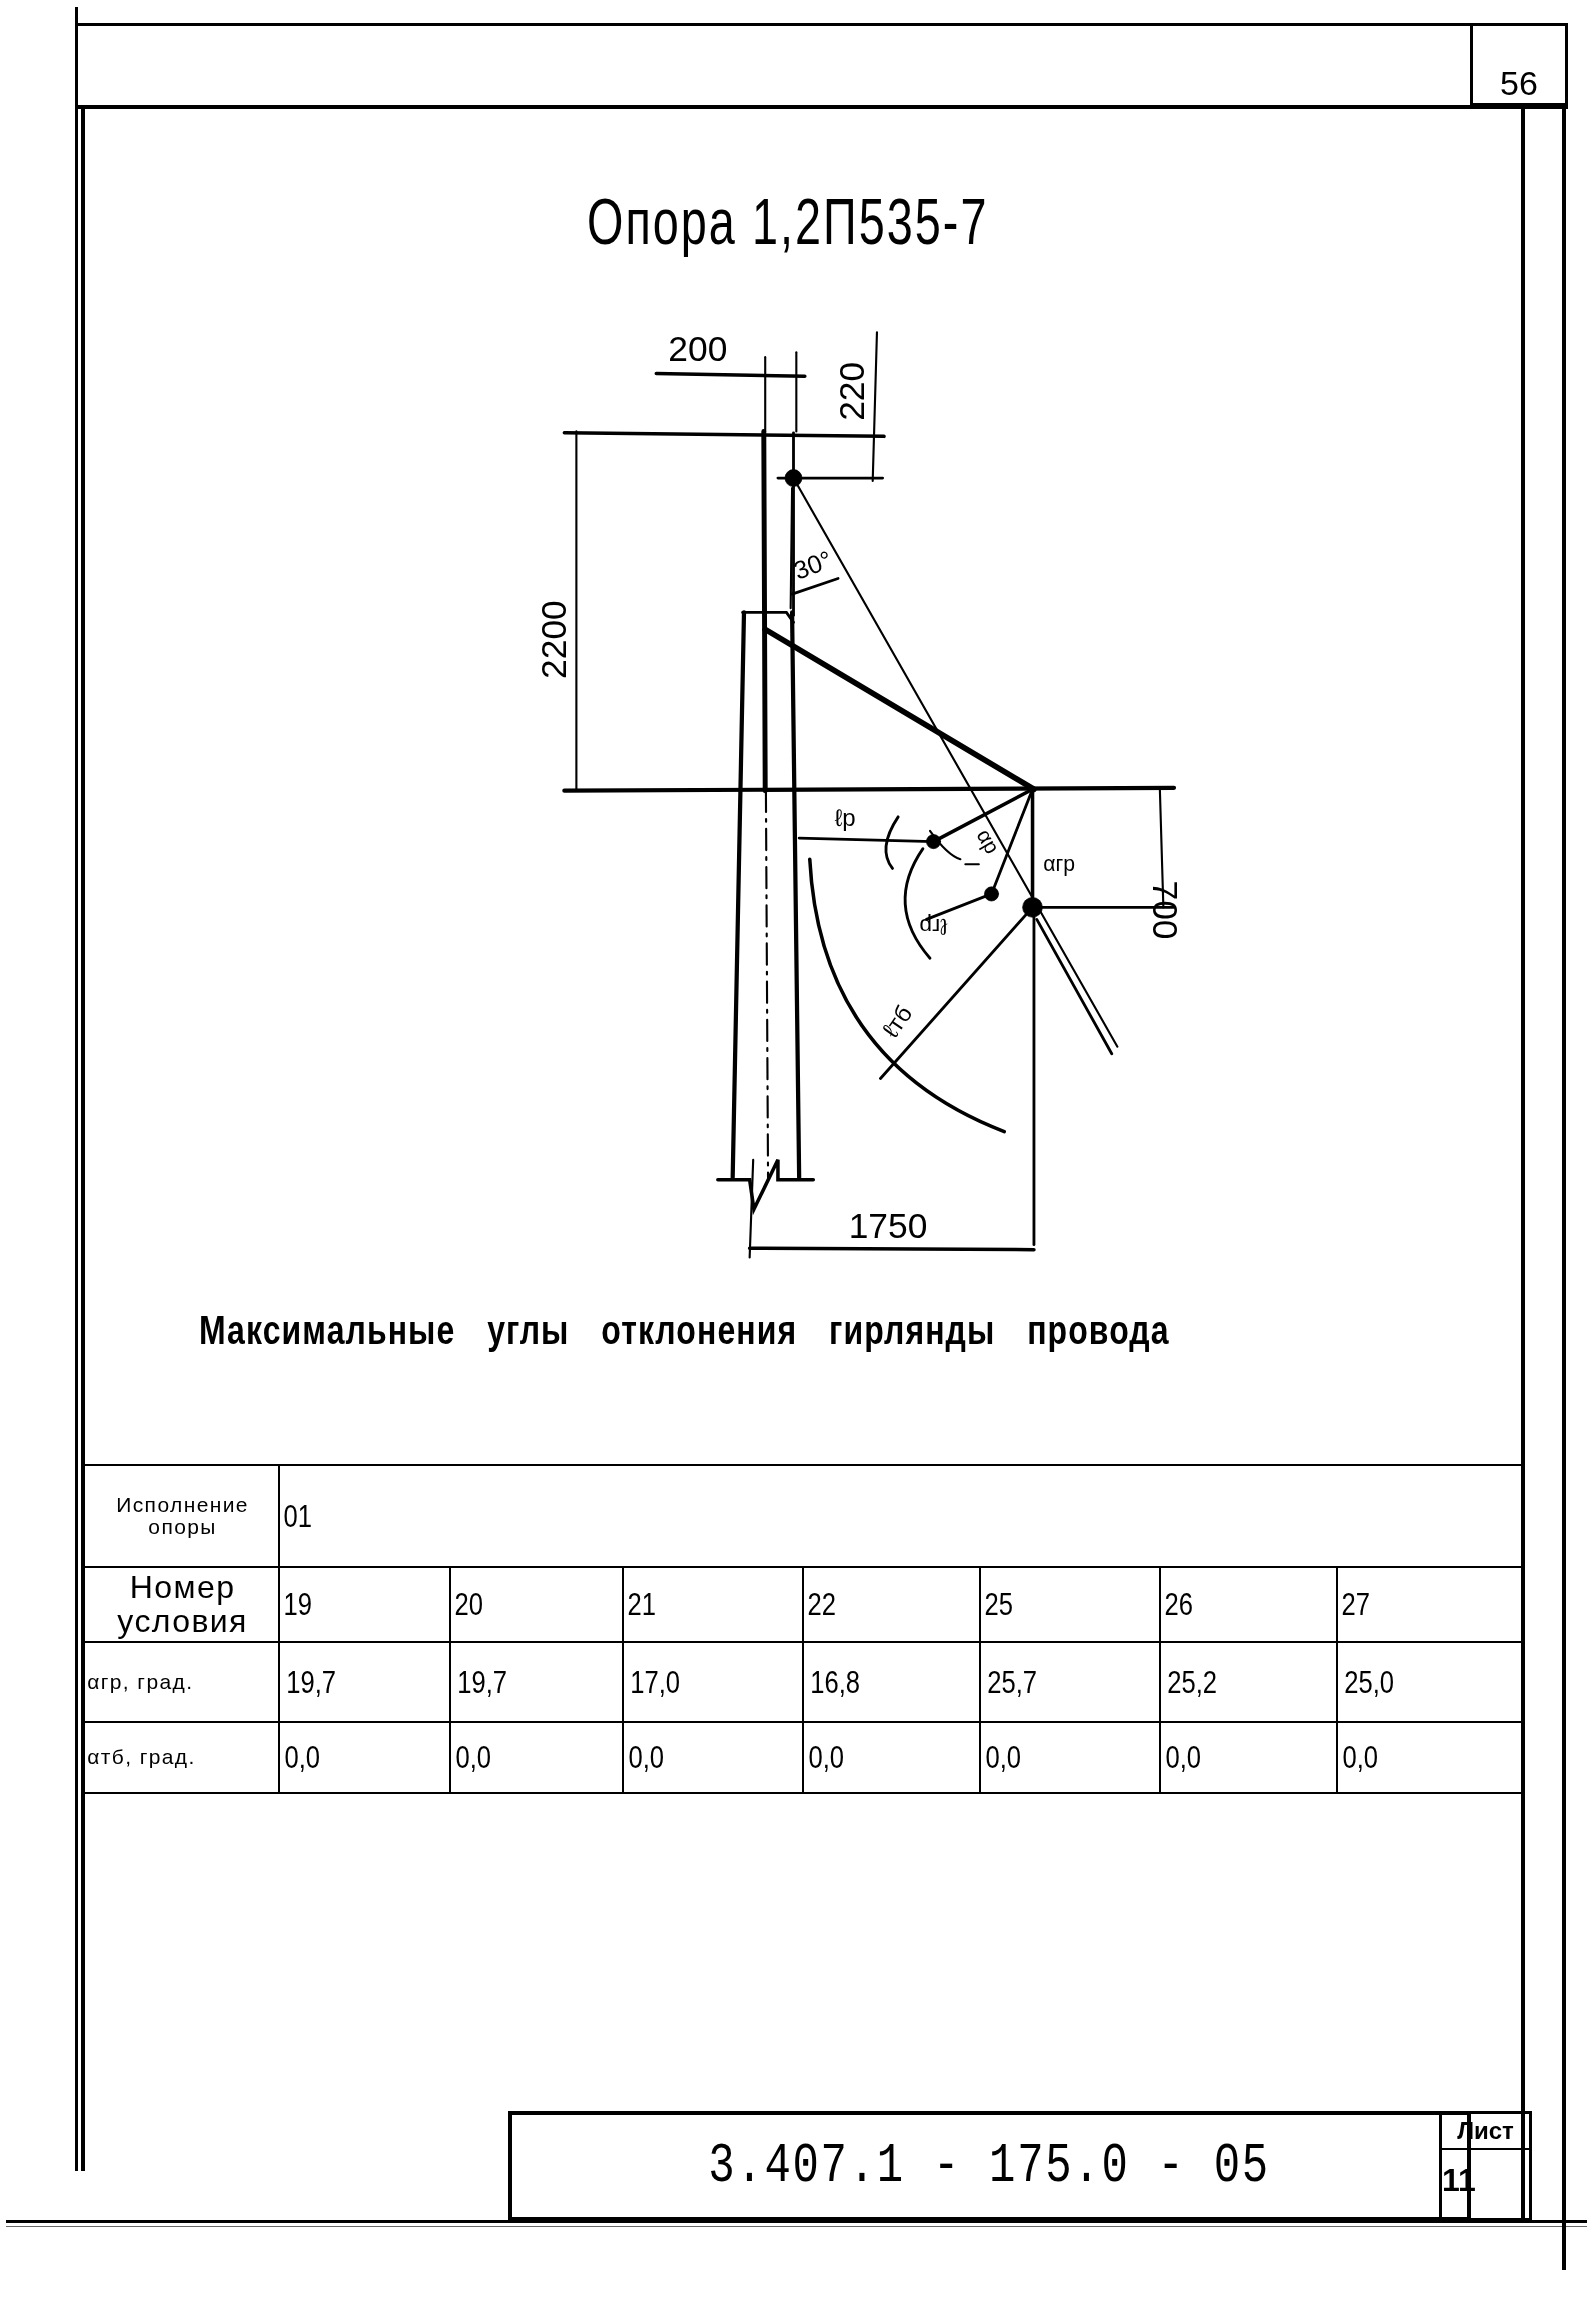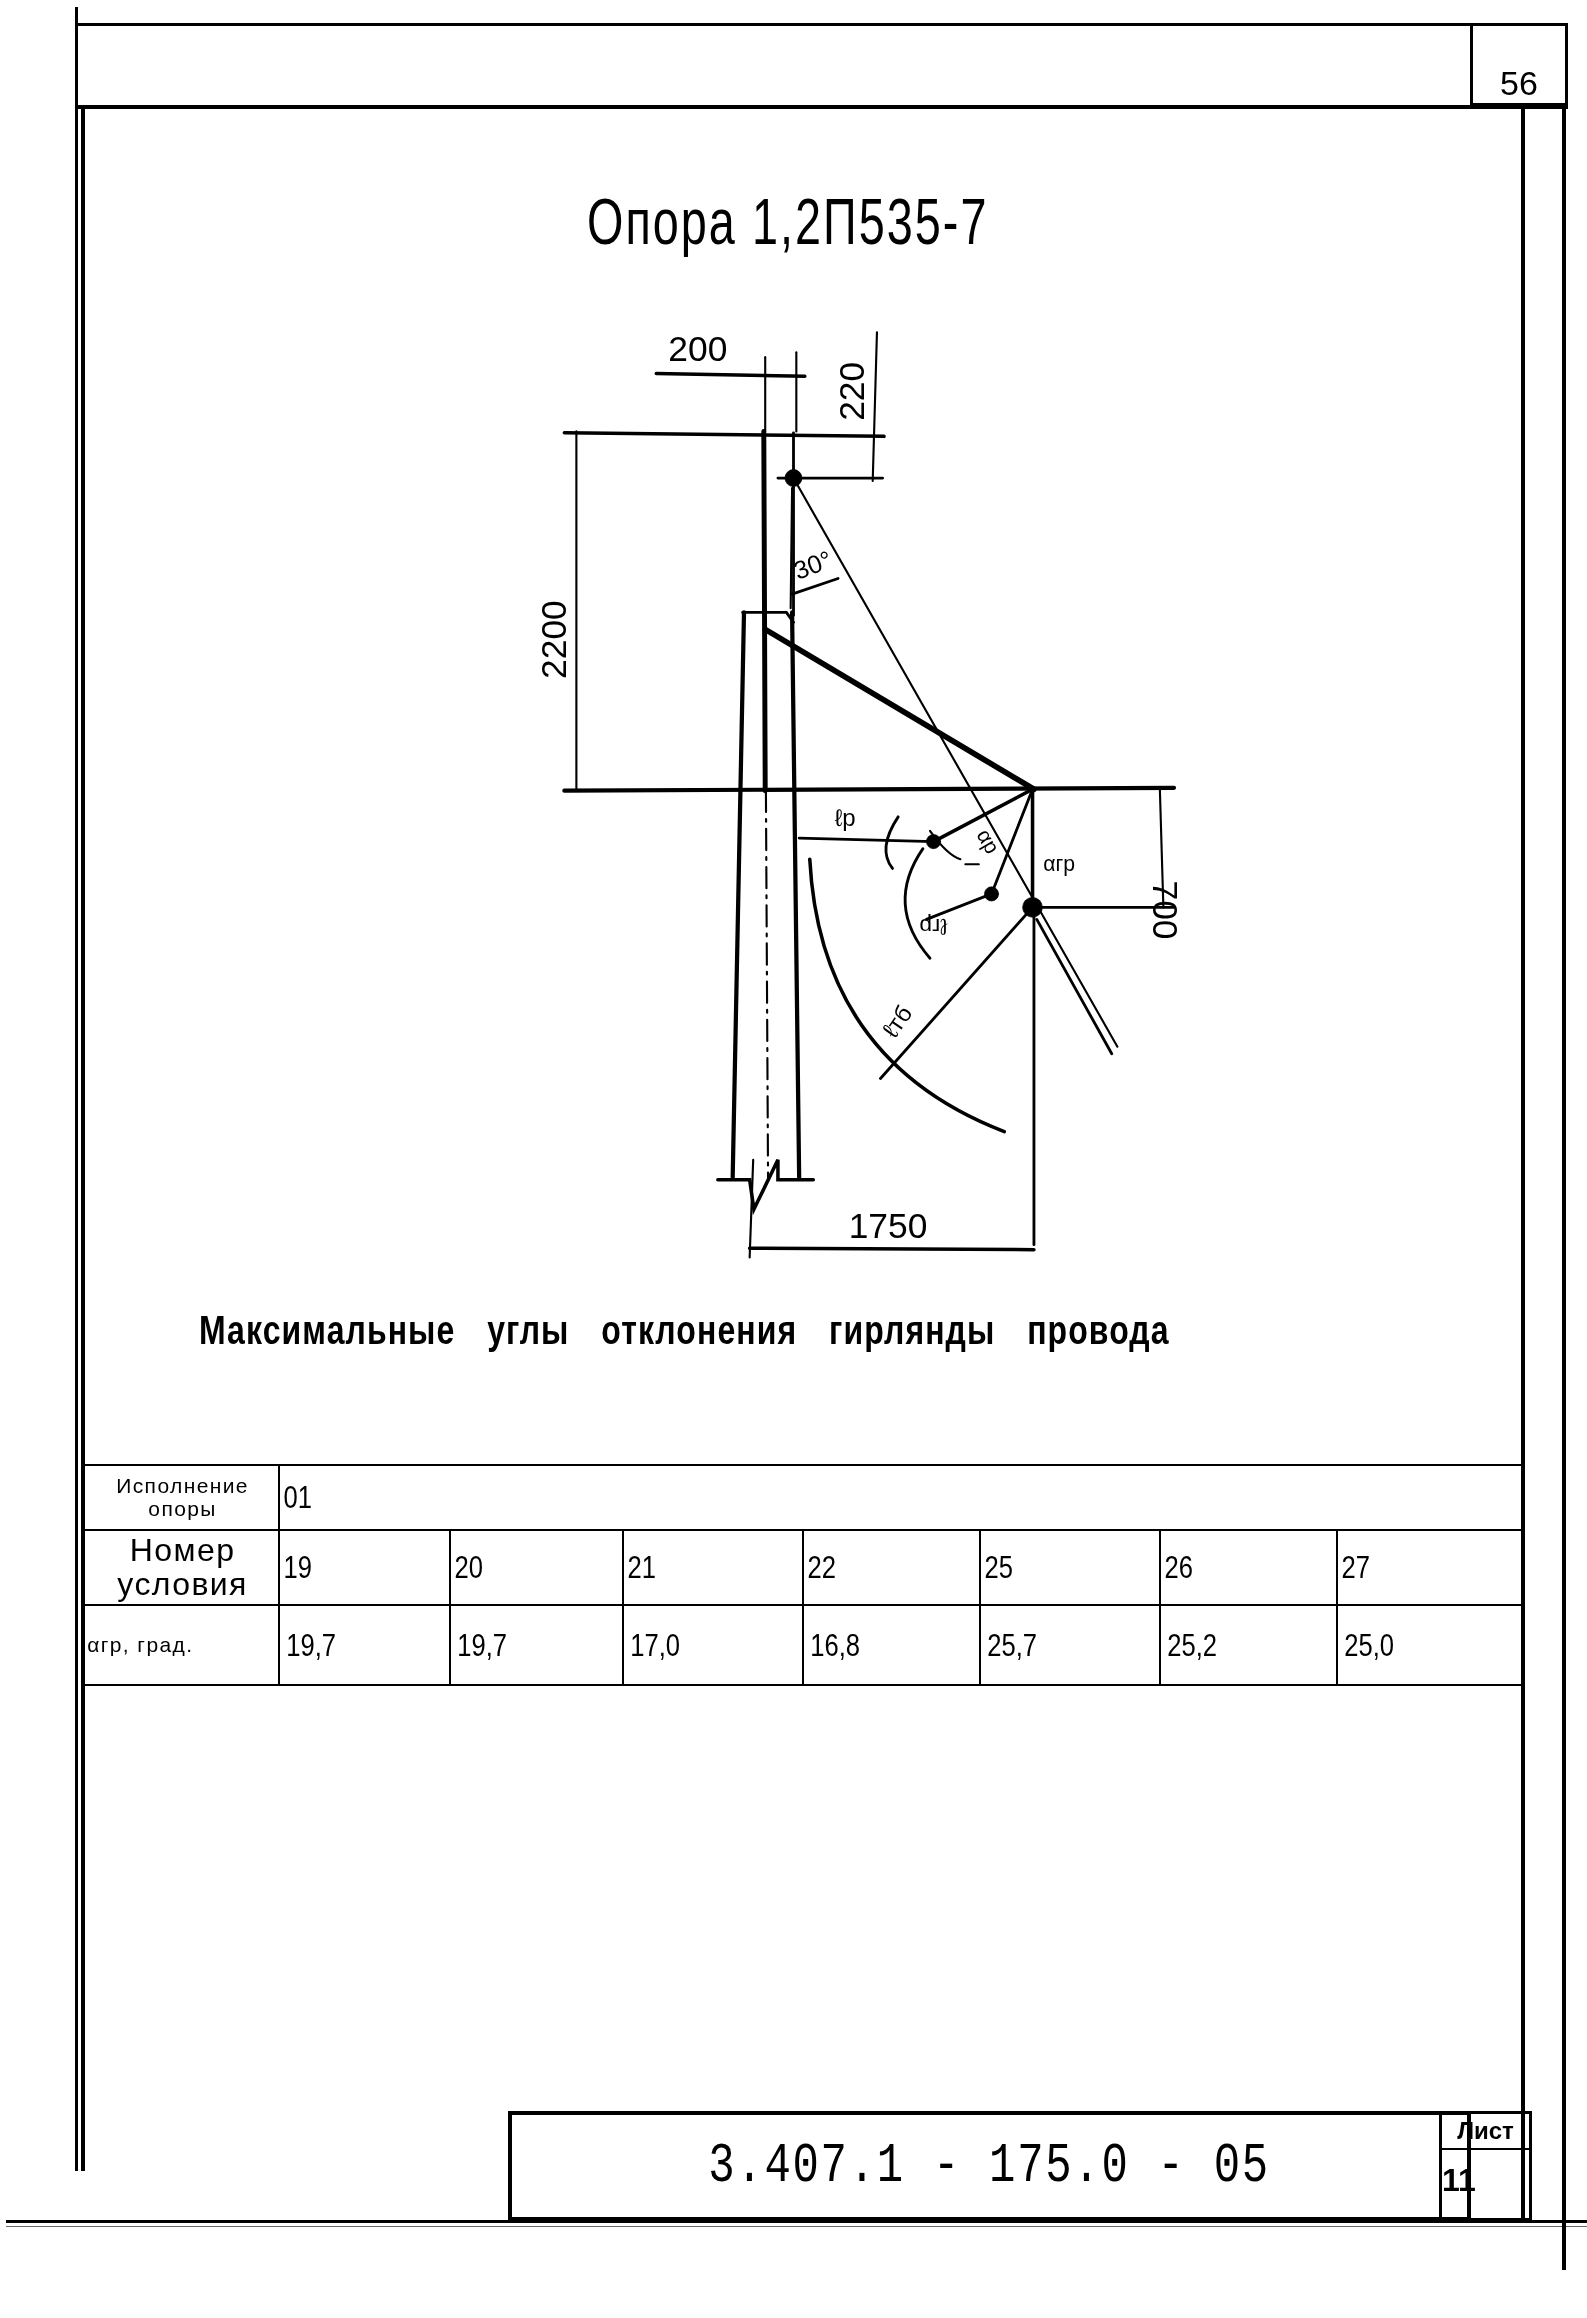--- a/index.html
+++ b/index.html
@@ -131,21 +131,21 @@
     <col style="width:197px">
       <col style="width:171px">
       <col style="width:173px">
       <col style="width:180px">
     <col style="width:177px">
       <col style="width:180px">
       <col style="width:177px">
       <col style="width:187px">
   </colgroup>
   <tbody>
-      <tr style="height:65px">
+      <tr style="height:102px">
     <td class="label center">Исполнение опоры</td>
     <td colspan="7"><span class="num">01</span></td>
   </tr>
   <tr style="height:75px">
     <td class="label center" style="font-size:32px">Номер условия</td>
     <td><span class="num">19</span></td>
     <td><span class="num">20</span></td>
     <td><span class="num">21</span></td>
     <td><span class="num">22</span></td>
     <td><span class="num">25</span></td>
@@ -155,20 +155,30 @@
   <tr style="height:80px">
     <td class="label">αгр, град.</td>
     <td><span class="num">19,7</span></td>
     <td><span class="num">19,7</span></td>
     <td><span class="num">17,0</span></td>
     <td><span class="num">16,8</span></td>
     <td><span class="num">25,7</span></td>
     <td><span class="num">25,2</span></td>
     <td><span class="num">25,0</span></td>
   </tr>
+  <tr style="height:71px">
+    <td class="label">αтб, град.</td>
+    <td><span class="num">0,0</span></td>
+    <td><span class="num">0,0</span></td>
+    <td><span class="num">0,0</span></td>
+    <td><span class="num">0,0</span></td>
+    <td><span class="num">0,0</span></td>
+    <td><span class="num">0,0</span></td>
+    <td><span class="num">0,0</span></td>
+  </tr>
 </tbody>
   </table>
 
 <div class="stamp">
   <span>3.407.1 - 175.0 - 05</span>
 </div>
 <div class="sheet-box">
   <div class="sheet-label">Лист</div>
   <div class="sheet-val">11</div>
 </div>

